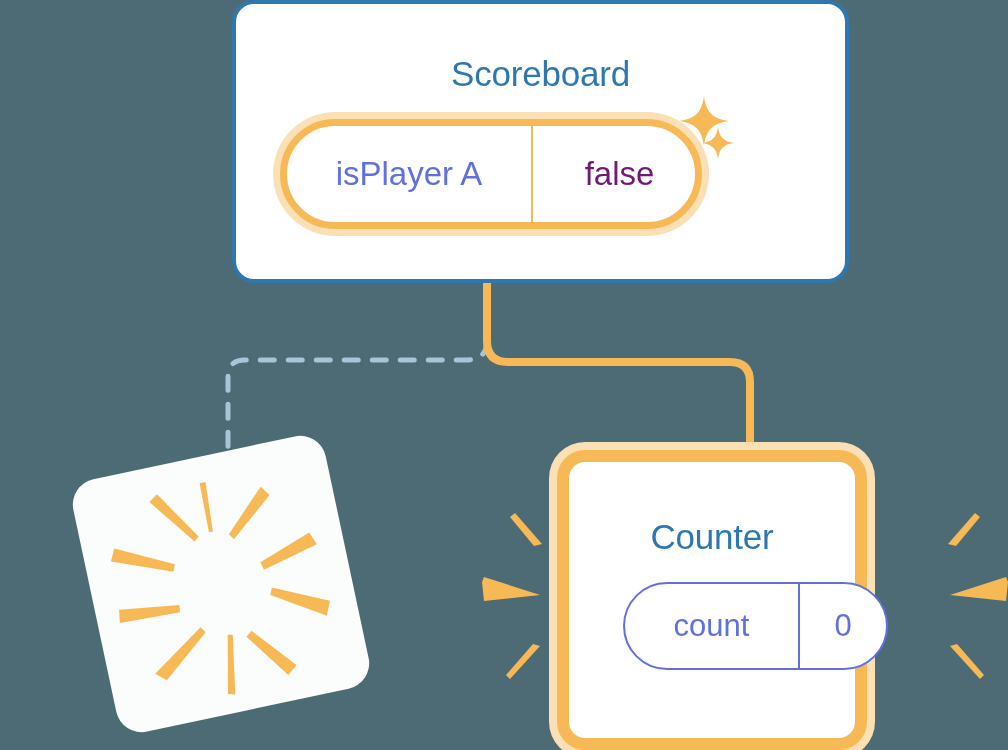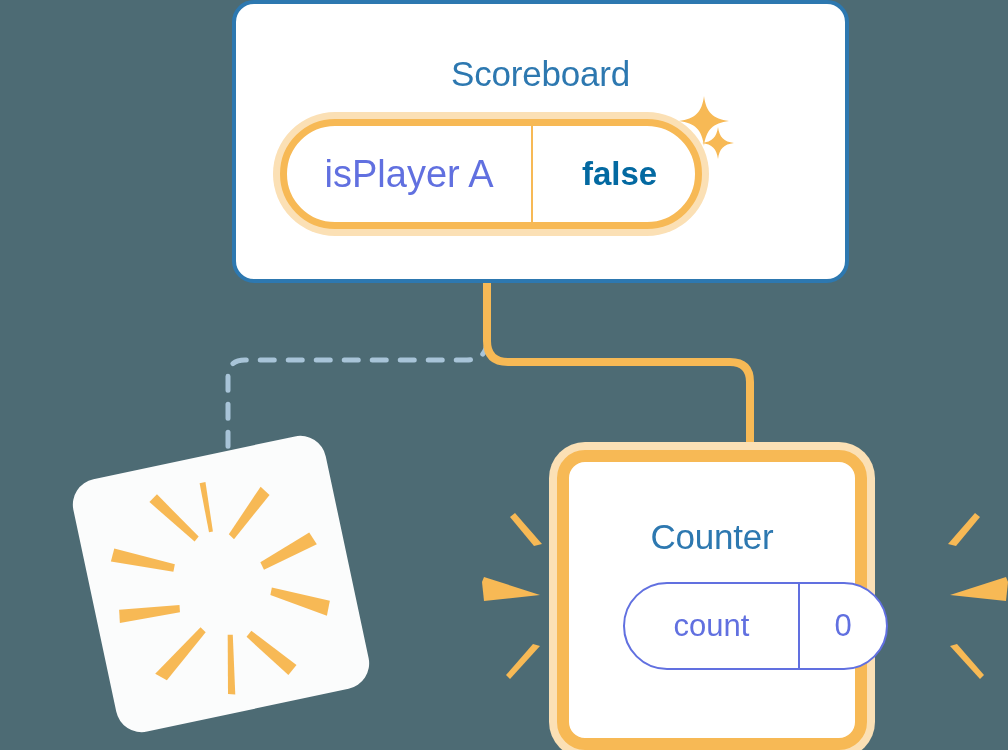--- a/index.html
+++ b/index.html
@@ -67,32 +67,32 @@
     box-shadow: 0 0 0 7px #fbe0b5;
     display: flex;
     align-items: stretch;
   }
   .pill-hl .pill-key {
     flex: 0 0 246px;
     display: flex;
     align-items: center;
     justify-content: center;
     color: #6170e0;
-    font-size: 38px;
+    font-size: 33px;
     border-right: 2px solid #f7b955;
     box-sizing: border-box;
   }
   .pill-hl .pill-val {
     flex: 1 1 auto;
     display: flex;
     align-items: center;
     justify-content: center;
-    color: #0369a1;
+    color: #701a75;
     font-size: 33px;
-    font-weight: bold;
+    font-weight: normal;
     padding-left: 11px;
   }
 
   
   .sparkle {
     position: absolute;
     z-index: 40;
     pointer-events: none;
   }
   .sparkle-big { left: 679px; top: 96px; width: 50px; height: 50px; }

